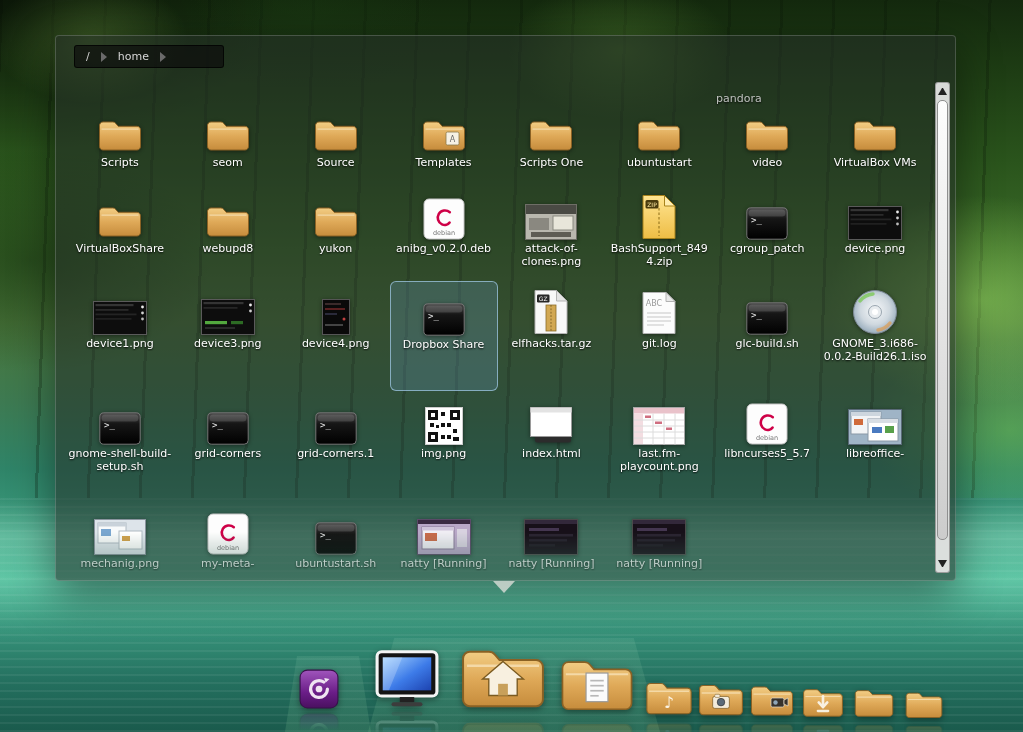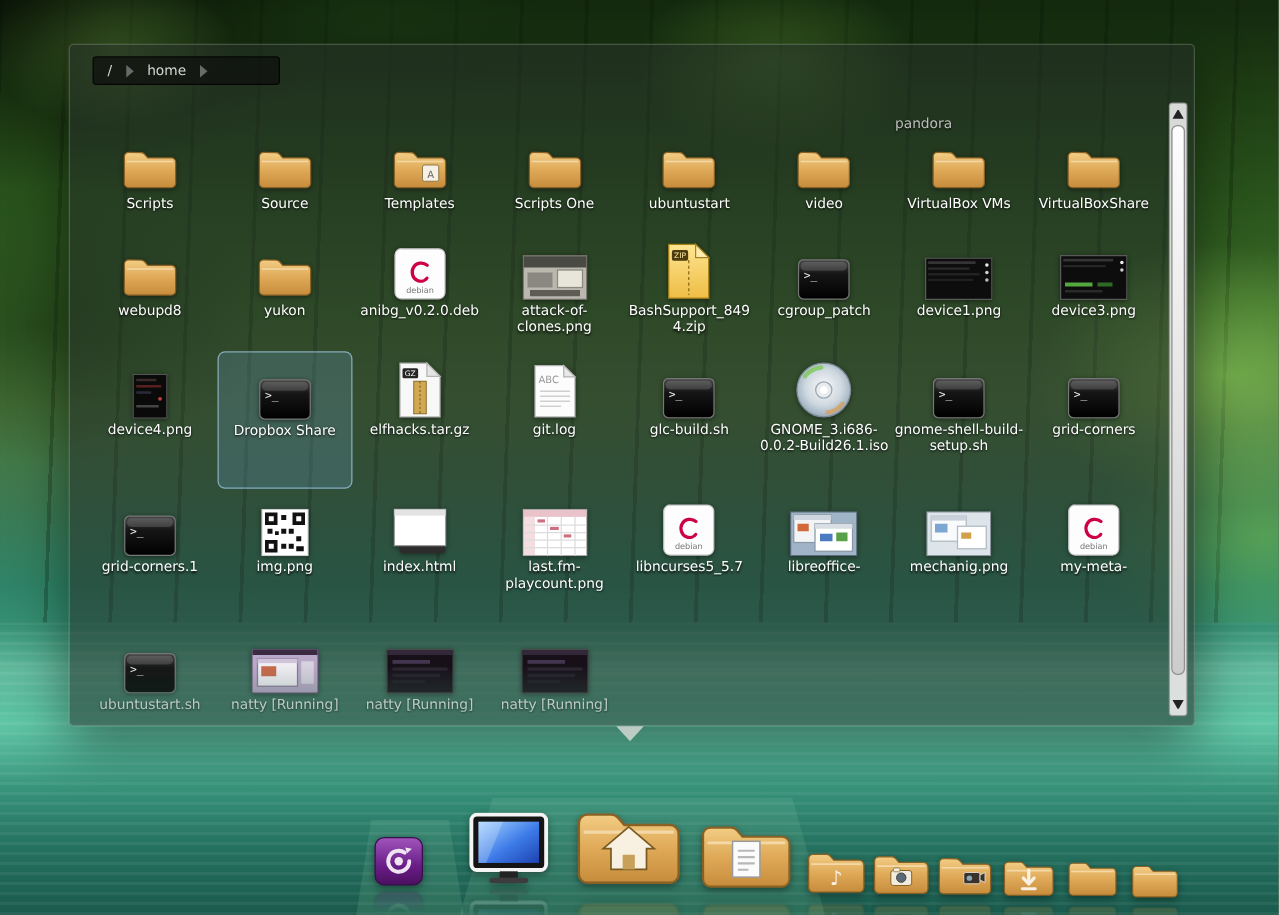--- a/index.html
+++ b/index.html
@@ -148,20 +148,29 @@
           </div>
           <div class="file-label">Scripts</div>
         </div>
         <div class="cell">
           <div class="icon-box">
             <svg width="46" height="38" viewBox="0 0 46 38">
     <path d="M2.5 9.5 C2.5 7.6 4 6 6 6 h9.8 c1.1 0 2.2 0.5 2.9 1.4 l2.5 2.9 H40 c1.9 0 3.5 1.6 3.5 3.5 v16.7 c0 1.9 -1.6 3.5 -3.5 3.5 H6 c-1.9 0 -3.5 -1.6 -3.5 -3.5 z" fill="url(#gFolder)" stroke="#8a6124"></path>
     <path d="M4.5 13.2 H41.5" stroke="rgba(255,248,225,0.5)" stroke-width="1.3"></path>
             </svg>
           </div>
+          <div class="file-label">seom</div>
+        </div>
+        <div class="cell">
+          <div class="icon-box">
+            <svg width="46" height="38" viewBox="0 0 46 38">
+    <path d="M2.5 9.5 C2.5 7.6 4 6 6 6 h9.8 c1.1 0 2.2 0.5 2.9 1.4 l2.5 2.9 H40 c1.9 0 3.5 1.6 3.5 3.5 v16.7 c0 1.9 -1.6 3.5 -3.5 3.5 H6 c-1.9 0 -3.5 -1.6 -3.5 -3.5 z" fill="url(#gFolder)" stroke="#8a6124"></path>
+    <path d="M4.5 13.2 H41.5" stroke="rgba(255,248,225,0.5)" stroke-width="1.3"></path>
+            </svg>
+          </div>
           <div class="file-label">Source</div>
         </div>
         <div class="cell">
           <div class="icon-box">
             <svg width="46" height="38" viewBox="0 0 46 38">
     <path d="M2.5 9.5 C2.5 7.6 4 6 6 6 h9.8 c1.1 0 2.2 0.5 2.9 1.4 l2.5 2.9 H40 c1.9 0 3.5 1.6 3.5 3.5 v16.7 c0 1.9 -1.6 3.5 -3.5 3.5 H6 c-1.9 0 -3.5 -1.6 -3.5 -3.5 z" fill="url(#gFolder)" stroke="#8a6124"></path>
     <path d="M4.5 13.2 H41.5" stroke="rgba(255,248,225,0.5)" stroke-width="1.3"></path>
               <rect x="25" y="16" width="13" height="13" rx="1.5" fill="#f6f1e4" stroke="#8a7a4a" stroke-width="0.8"></rect>
               <text x="31.5" y="26" font-size="8" text-anchor="middle" fill="#6a6a6a" font-family="DejaVu Sans">A</text>
             </svg>
@@ -267,20 +276,35 @@
         </div>
         <div class="cell">
           <div class="icon-box">
             <svg width="42" height="33" viewBox="0 0 42 33">
               <rect x="0.8" y="0.8" width="40.4" height="31.4" rx="4" fill="url(#gTerm)" stroke="#777"></rect>
               <rect x="2.5" y="2.5" width="37" height="7" rx="3.5" fill="rgba(255,255,255,0.14)"></rect>
               <text x="5" y="16" font-size="9" fill="#ececec" font-family="DejaVu Sans Mono">&gt;_</text>
             </svg>
           </div>
           <div class="file-label">cgroup_patch</div>
+        </div>
+        <div class="cell">
+          <div class="icon-box">
+            <svg width="54" height="34" viewBox="0 0 54 34">
+              <rect x="0.5" y="0.5" width="53" height="33" fill="#0d0d0d" stroke="#5a5a5a"></rect>
+              <rect x="2.5" y="3" width="38" height="2.2" fill="#343434"></rect>
+              <rect x="2.5" y="8" width="33" height="1.8" fill="#2a2a2a"></rect>
+              <rect x="2.5" y="12.5" width="41" height="1.8" fill="#242424"></rect>
+              <rect x="2.5" y="17" width="36" height="1.8" fill="#202020"></rect>
+              <circle cx="49.5" cy="6" r="1.4" fill="#ededed"></circle>
+              <circle cx="49.5" cy="12" r="1.4" fill="#d2d2d2"></circle>
+              <circle cx="49.5" cy="18" r="1.4" fill="#bcbcbc"></circle>
+            </svg>
+          </div>
+          <div class="file-label">device.png</div>
         </div>
         <div class="cell">
           <div class="icon-box">
             <svg width="54" height="34" viewBox="0 0 54 34">
               <rect x="0.5" y="0.5" width="53" height="33" fill="#0d0d0d" stroke="#5a5a5a"></rect>
               <rect x="2.5" y="3" width="38" height="2.2" fill="#343434"></rect>
               <rect x="2.5" y="8" width="33" height="1.8" fill="#2a2a2a"></rect>
               <rect x="2.5" y="12.5" width="41" height="1.8" fill="#242424"></rect>
               <rect x="2.5" y="17" width="36" height="1.8" fill="#202020"></rect>
               <circle cx="49.5" cy="6" r="1.4" fill="#ededed"></circle>

